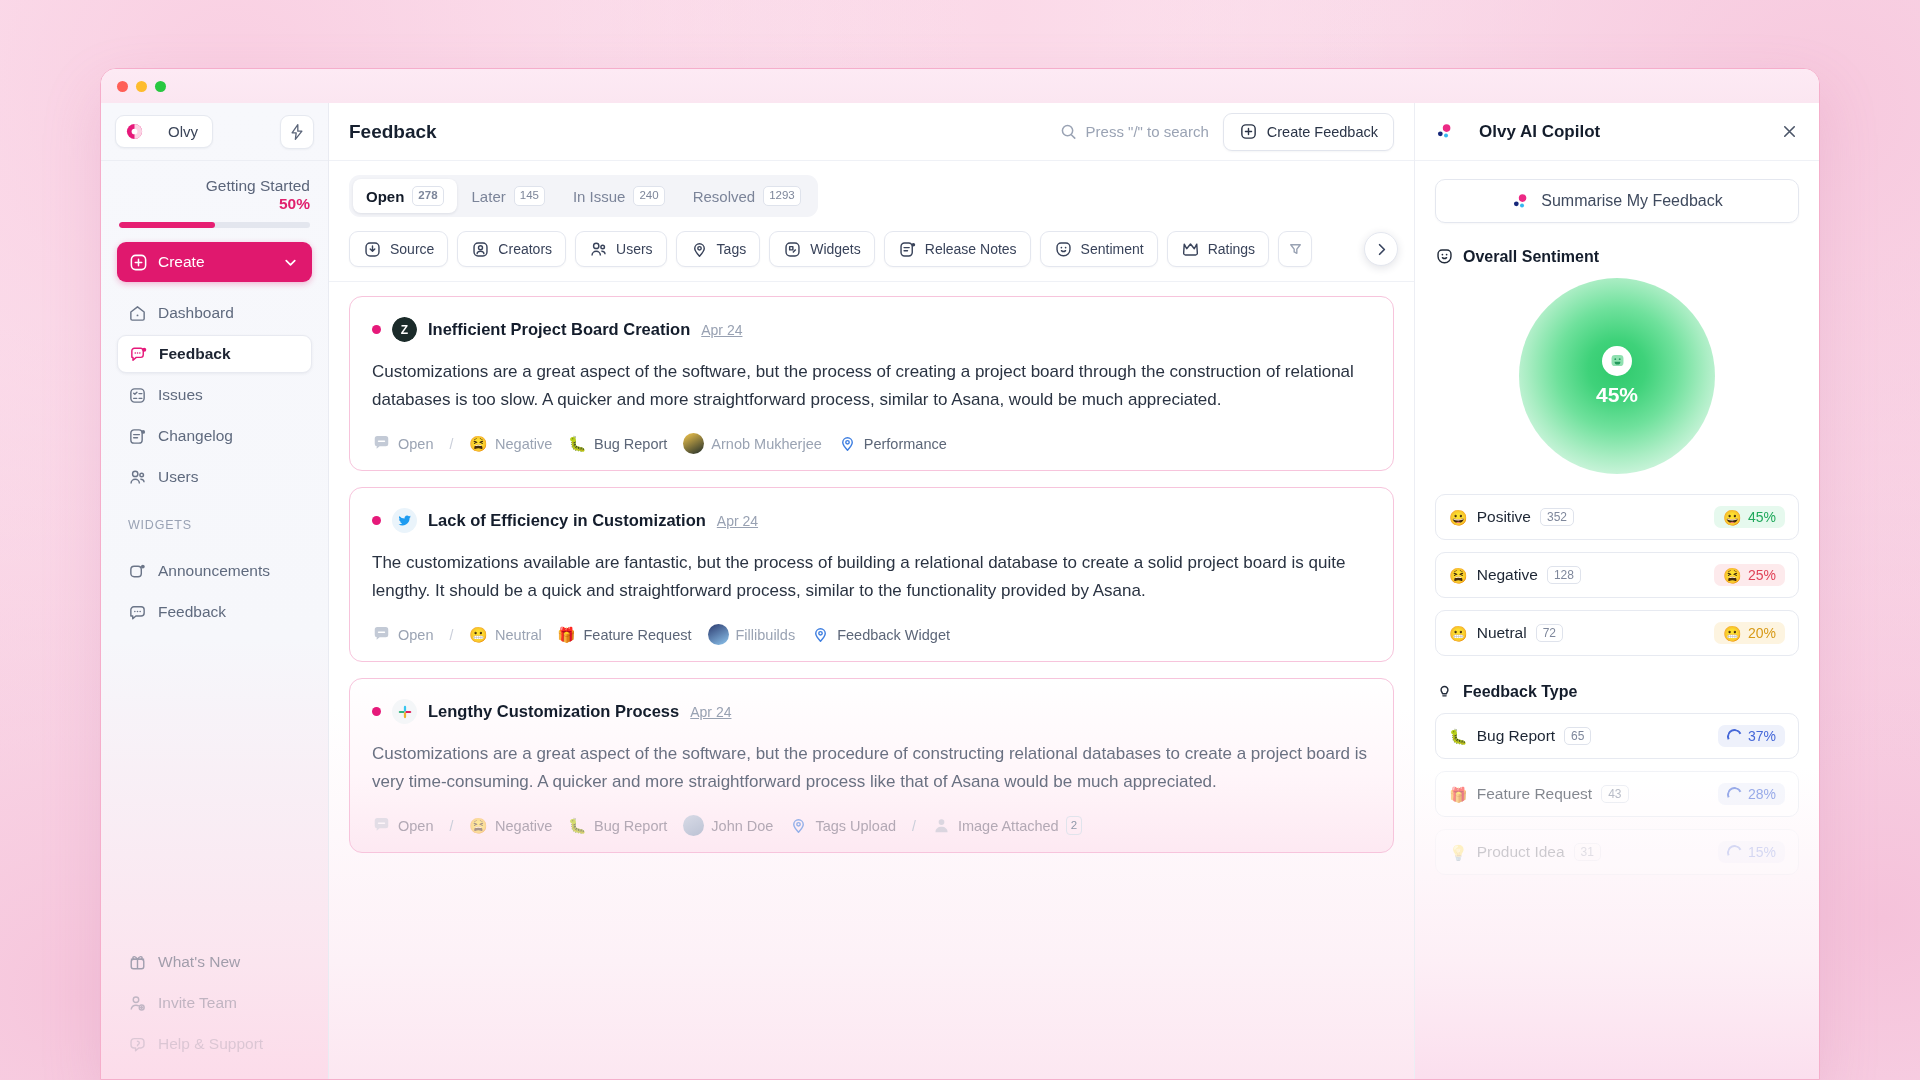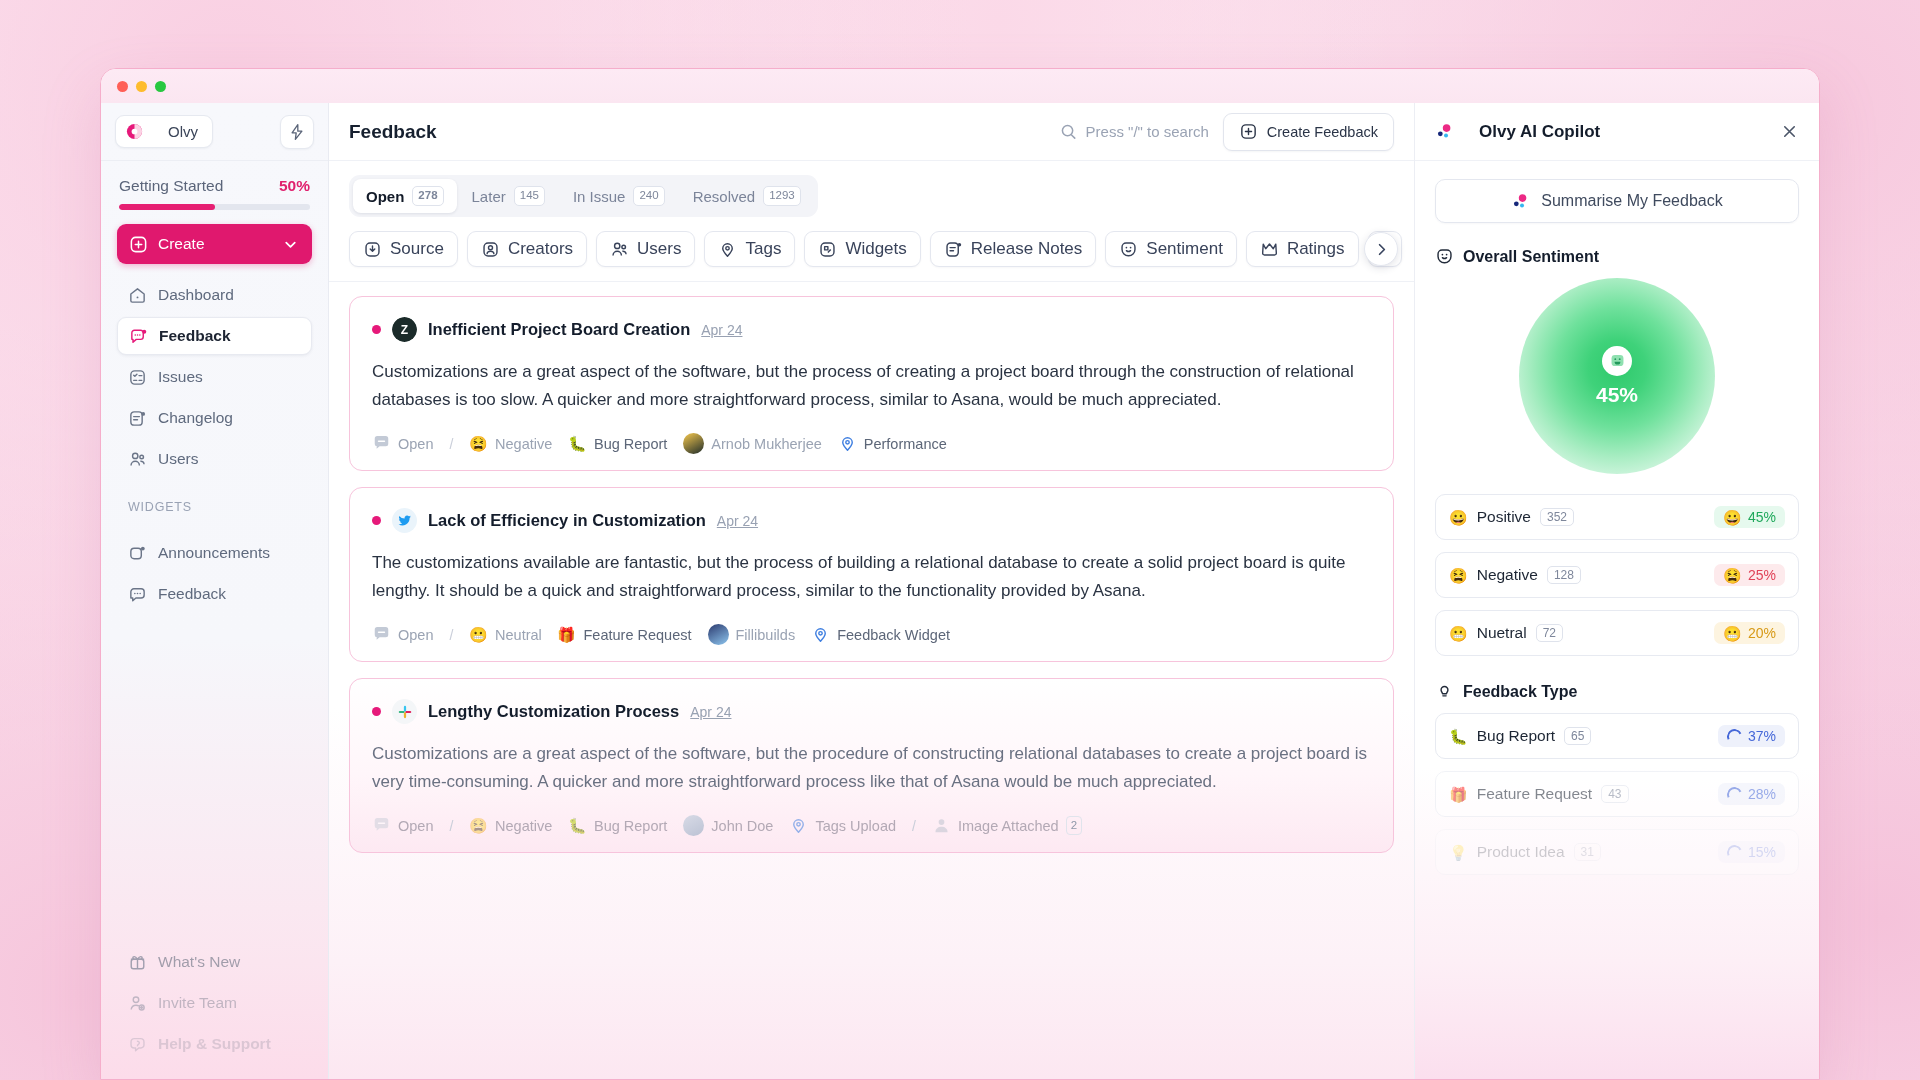--- a/index.html
+++ b/index.html
@@ -66,21 +66,21 @@
     box-shadow: 0 1px 2px rgba(40,50,80,.05);
   }
   .brand-label { font-size: 15px; color: #3b4559; font-weight: 500; }
   .bolt-btn {
     width: 34px; height: 34px; border-radius: 9px;
     background: #fff; border: 1px solid #e6e9f0;
     display: flex; align-items: center; justify-content: center;
     box-shadow: 0 1px 2px rgba(40,50,80,.05);
   }
   .sb-progress { padding: 16px 18px 0 18px; }
-  .sb-progress-row { display: flex; justify-content: space-between; align-items: flex-end; }
+  .sb-progress-row { display: flex; justify-content: space-between; align-items: flex-end; flex-direction: column; }
   .gs-label { font-size: 15.5px; color: #5b657a; }
   .gs-pct { font-size: 15.5px; color: #e0216e; font-weight: 700; }
   .bar { margin-top: 9px; height: 6px; border-radius: 4px; background: #e3e6ee; overflow: hidden; }
   .bar-fill { height: 100%; background: #e61f72; border-radius: 4px; }
 
   .create-btn {
     margin: 14px 16px 0 16px;
     height: 40px; border-radius: 9px;
     background: #e0186e;
     display: flex; align-items: center; gap: 10px; padding: 0 12px;
@@ -101,21 +101,21 @@
     box-shadow: 0 1px 3px rgba(40,50,80,.07);
   }
   .sec-label {
     padding: 22px 27px 8px 27px;
     font-size: 12.5px; letter-spacing: .8px; color: #99a2b4; font-weight: 500;
   }
   .sb-bottom { margin-top: auto; padding: 0 16px 16px 16px; display: flex; flex-direction: column; gap: 3px; }
   .sb-bottom .nav-item { color: #6b7282; }
   .fade1 { opacity: .62; }
   .fade2 { opacity: .40; }
-  .fade3 { opacity: .22; font-weight: bold; }
+  .fade3 { opacity: .22; }
 
   .ico { width: 19px; height: 19px; flex: 0 0 19px; display: flex; align-items: center; justify-content: center; }
   .ico svg { width: 19px; height: 19px; display: block; }
 
   
   .main { flex: 1; display: flex; min-width: 0; background: #fff; }
   .feed-col {
     flex: 1; min-width: 0; display: flex; flex-direction: column;
     background: linear-gradient(180deg,#ffffff 0%,#ffffff 62%,#fdf1f7 88%,#fce7f1 100%);
     border-right: 1px solid #eceef4;
@@ -154,21 +154,21 @@
 
   .chips-row {
     display: flex; align-items: center; gap: 9px;
     padding: 14px 0 14px 20px; position: relative;
     border-bottom: 1px solid #eff1f6;
   }
   .chip {
     display: flex; align-items: center; gap: 8px;
     height: 36px; padding: 0 13px; border-radius: 9px;
     border: 1px solid #e4e7ef; background: #fff;
-    font-size: 17px; color: #39435a; white-space: nowrap;
+    font-size: 14px; color: #39435a; white-space: nowrap;
     box-shadow: 0 1px 2px rgba(40,50,80,.04);
   }
   .chip-partial { width: 34px; padding: 0; justify-content: center; overflow: hidden; }
   .chips-next {
     position: absolute; right: 16px; top: 50%; transform: translateY(-50%);
     width: 34px; height: 34px; border-radius: 50%;
     background: #fff; border: 1px solid #e4e7ef;
     display: flex; align-items: center; justify-content: center;
     box-shadow: 0 2px 8px rgba(40,50,80,.14);
   }

